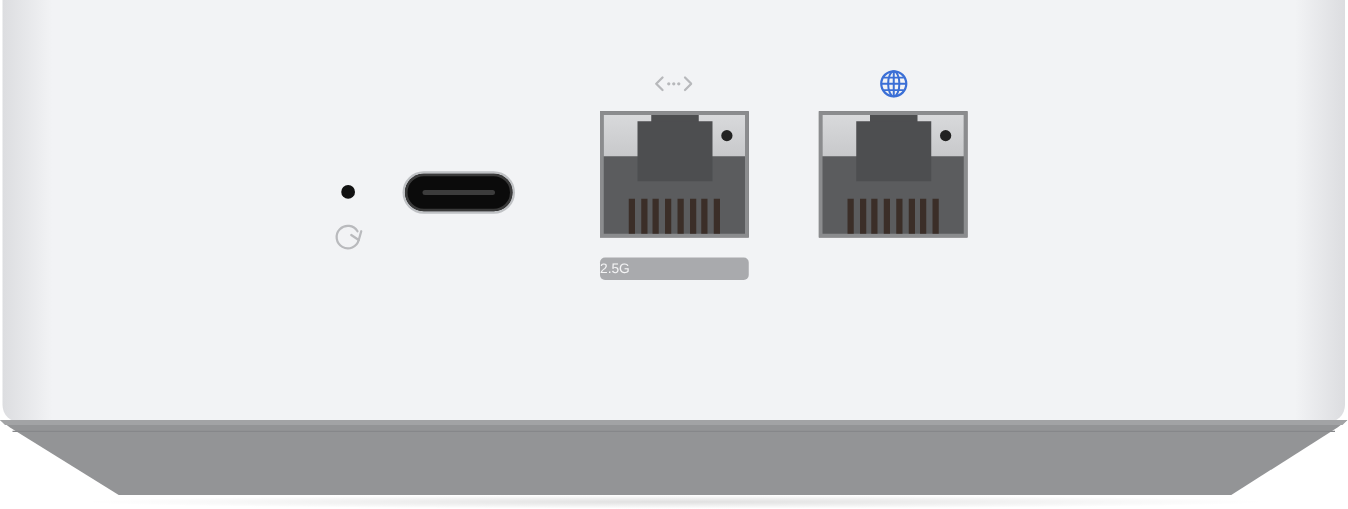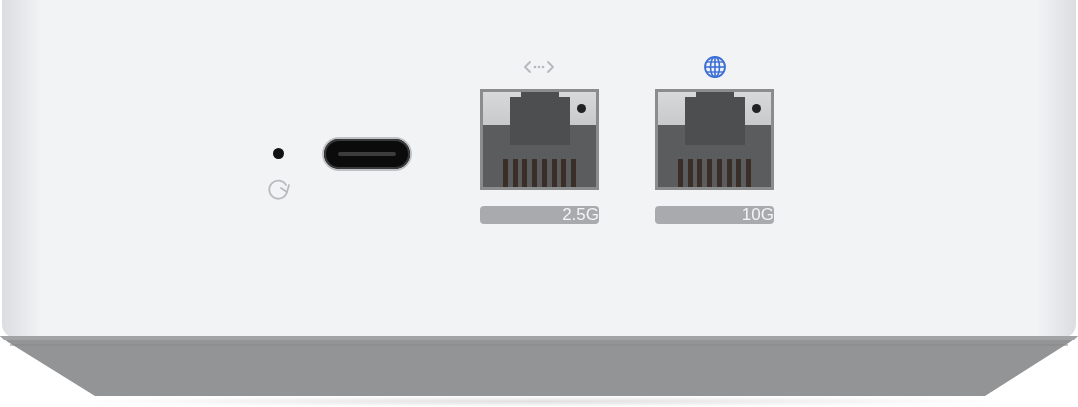--- a/index.html
+++ b/index.html
@@ -69,21 +69,21 @@
   .rj45-pins {
     position: absolute; left: 23px; top: 70px; width: 73px; height: 28px;
     display: flex; justify-content: space-between;
   }
   .rj45-pins span {
     display: block; width: 5px; height: 28px; background: #3b2e28;
   }
   .speed-badge {
     position: absolute; top: 206px; width: 119px; height: 18px;
     border-radius: 4px; background: #a9aaad;
-    color: #f4f4f5; font-size: 17px; line-height: 18px; text-align: right;
+    color: #f4f4f5; font-size: 11px; line-height: 18px; text-align: left;
   }
 </style>
 </head>
 <body>
 
 <div class="device">
   <div class="top-body"></div>
 
   <svg class="base" viewBox="0 0 1078 64" width="1078" height="64">
     <polygon points="0,0 1078,0 1070,6 985,60 95,60 8,6" fill="#939496"></polygon>
@@ -148,14 +148,13 @@
       <span></span>
         <span></span>
         <span></span>
         <span></span>
         <span></span>
         <span></span>
         <span></span>
         <span></span>
     </div>
   </div>
-  <div class="speed-badge" style="left:655px;">10G</div>
 </div>
 
 </body></html>

